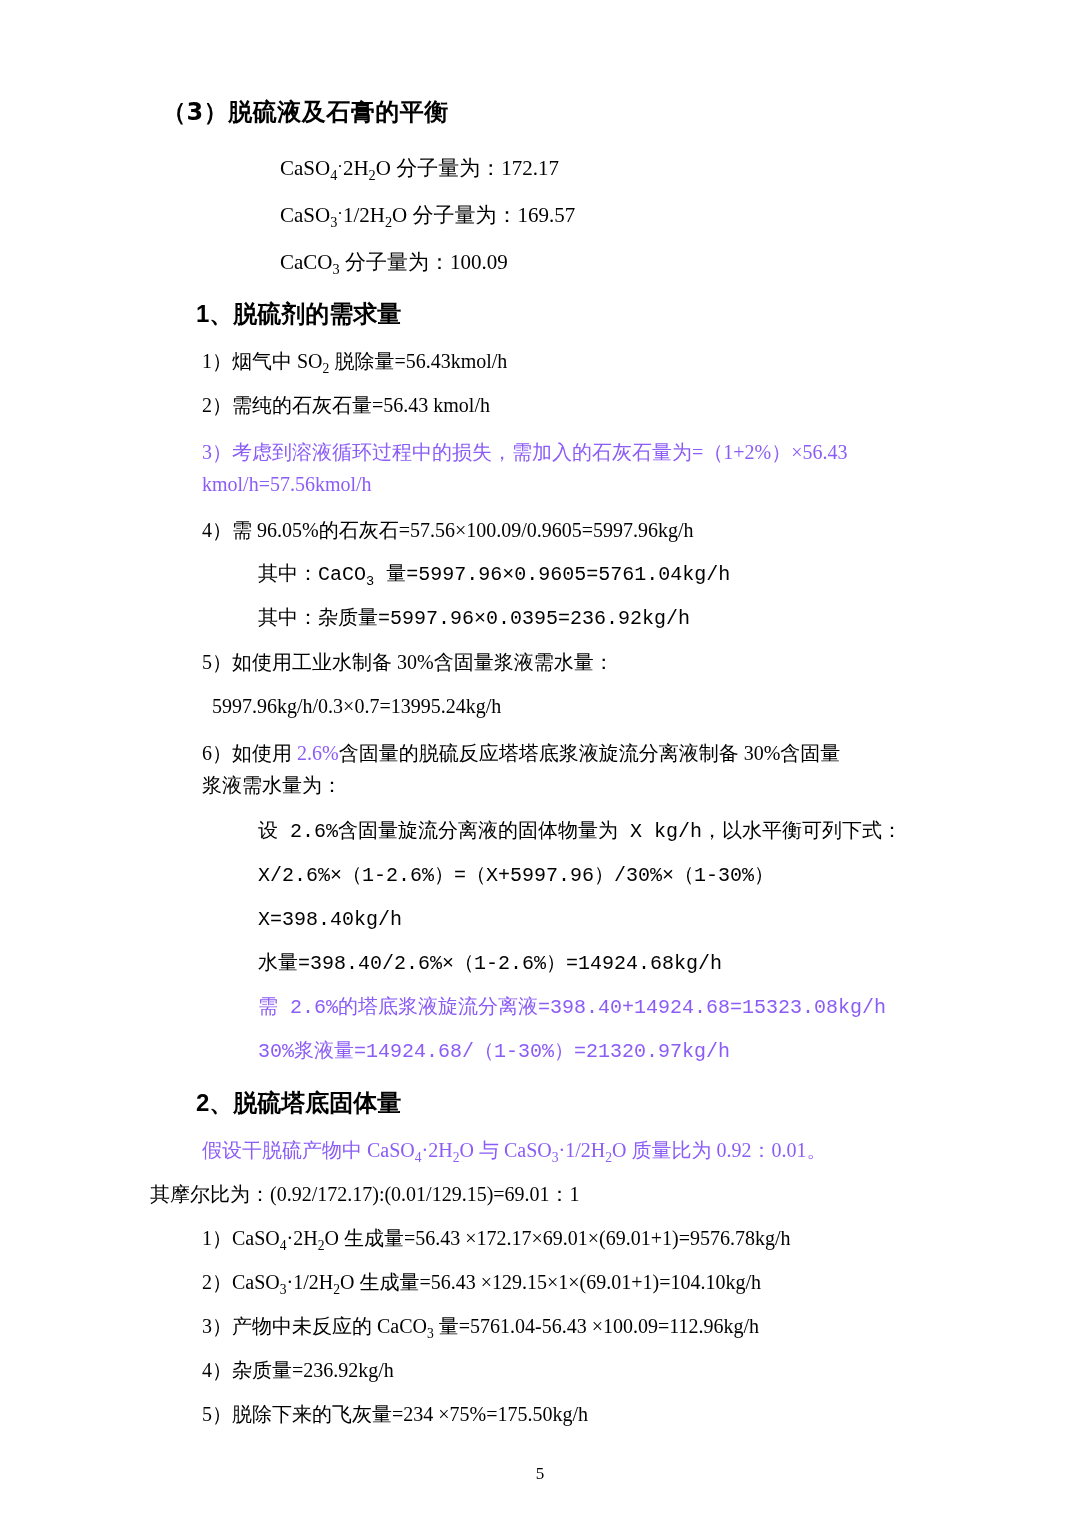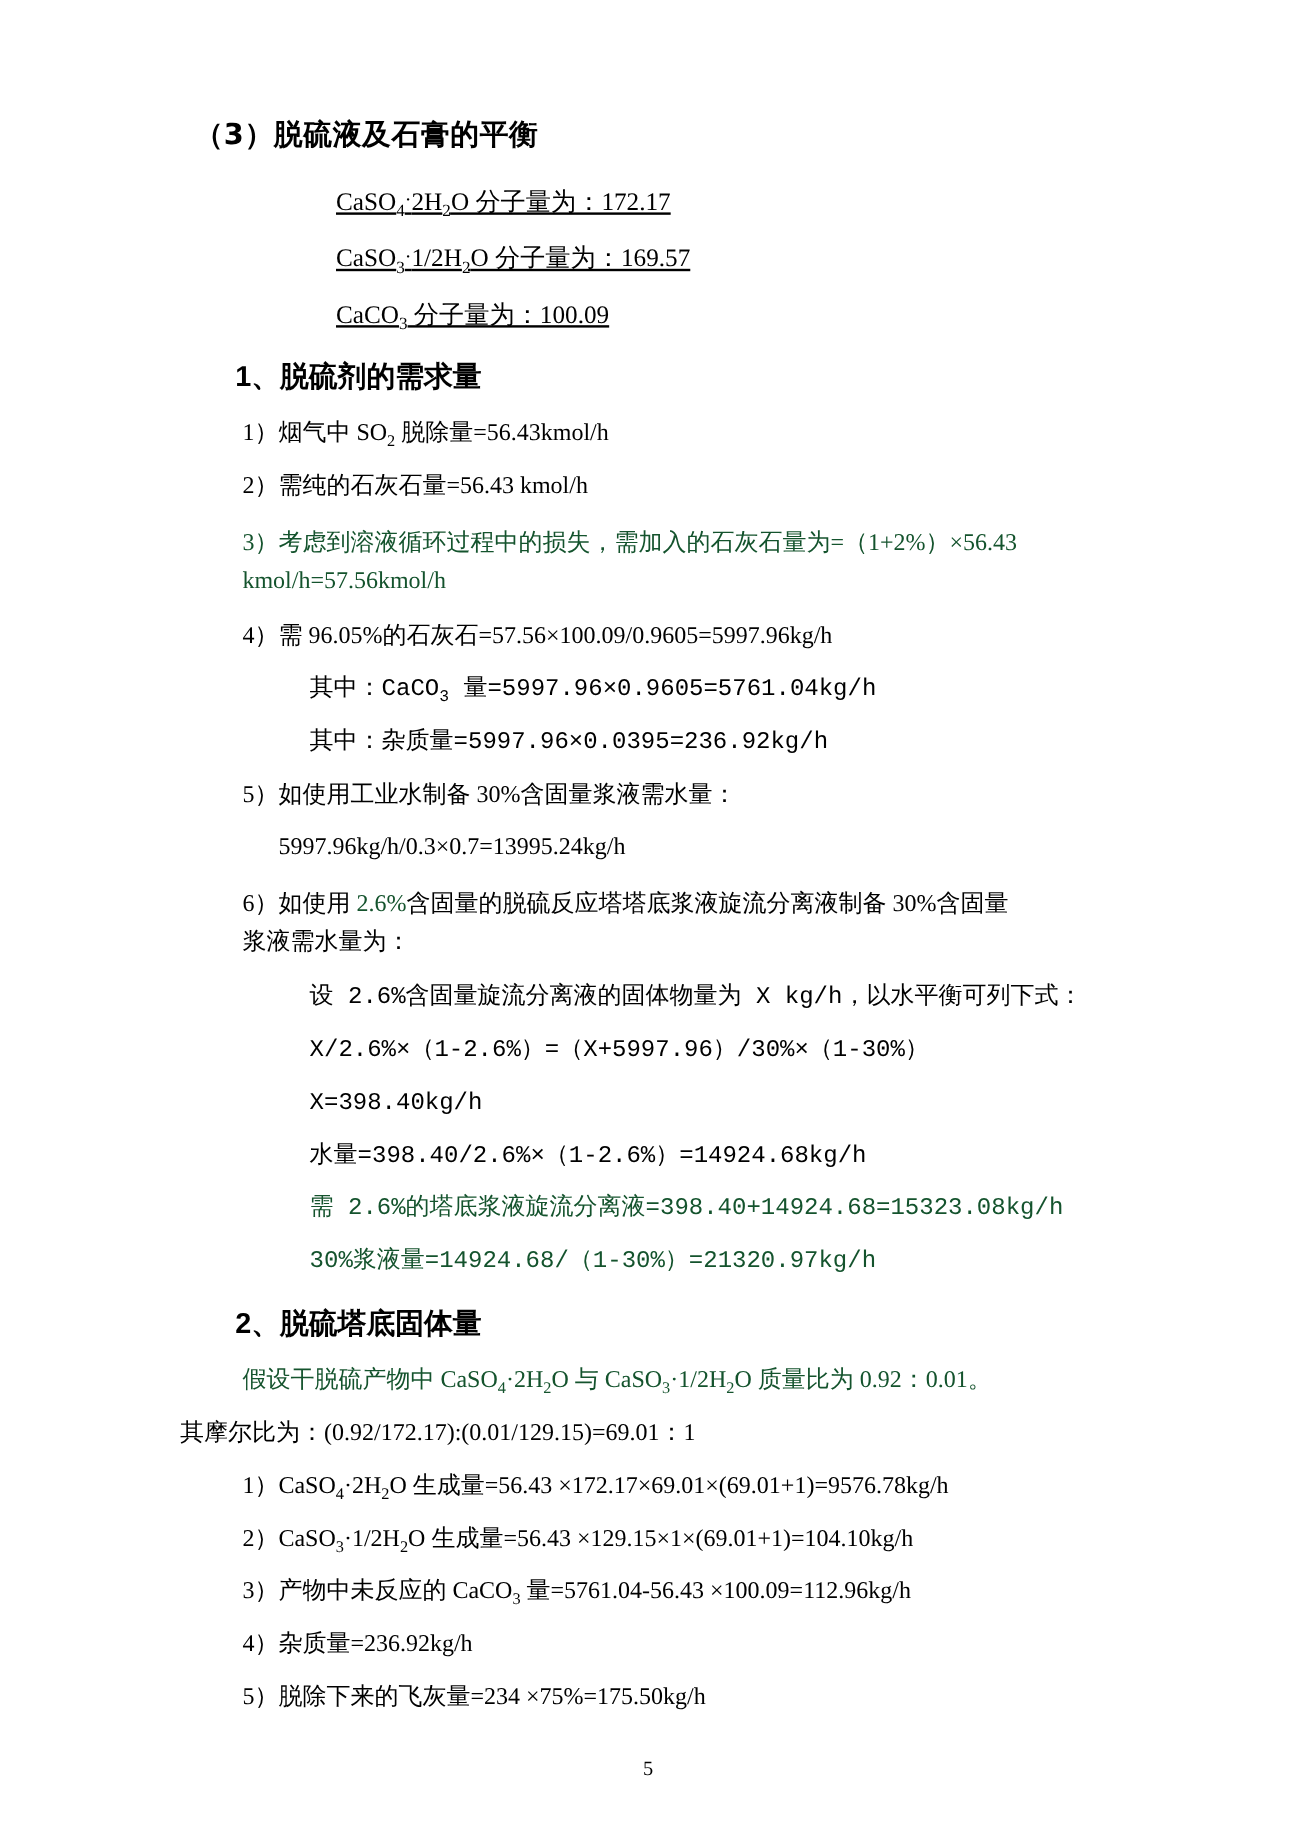--- a/index.html
+++ b/index.html
@@ -25,45 +25,44 @@
     font-family: "DejaVu Sans", "Liberation Sans", sans-serif;
     font-weight: bold;
     font-size: 24px;
     letter-spacing: 0.5px;
     margin: 0 0 26px 12px;
   }
   .molline {
     font-size: 21px;
     margin: 0 0 19px 130px;
     white-space: nowrap;
-    text-decoration: underline;
   }
   .sub-heading {
     font-family: Liberation Sans, sans-serif;
     font-weight: bold;
     font-size: 24px;
     margin: 22px 0 18px 46px;
   }
   .item {
     font-size: 20px;
     margin: 0 0 17px 52px;
     line-height: 1.35;
   }
   .item.sub {
     margin-left: 108px;
     font-family: Liberation Mono, monospace;
   }
   .item.indent-calc {
-    margin-left: 82px;
+    margin-left: 62px;
   }
   .item.noind {
     margin-left: 0px;
   }
   .red {
-    color: #14532d;
+    color: #8b5cf6;
   }
   .wrap {
     margin-left: 52px;
     font-size: 20px;
     line-height: 1.6;
     margin-bottom: 17px;
   }
   sub {
     font-size: 0.68em;
     vertical-align: sub;

